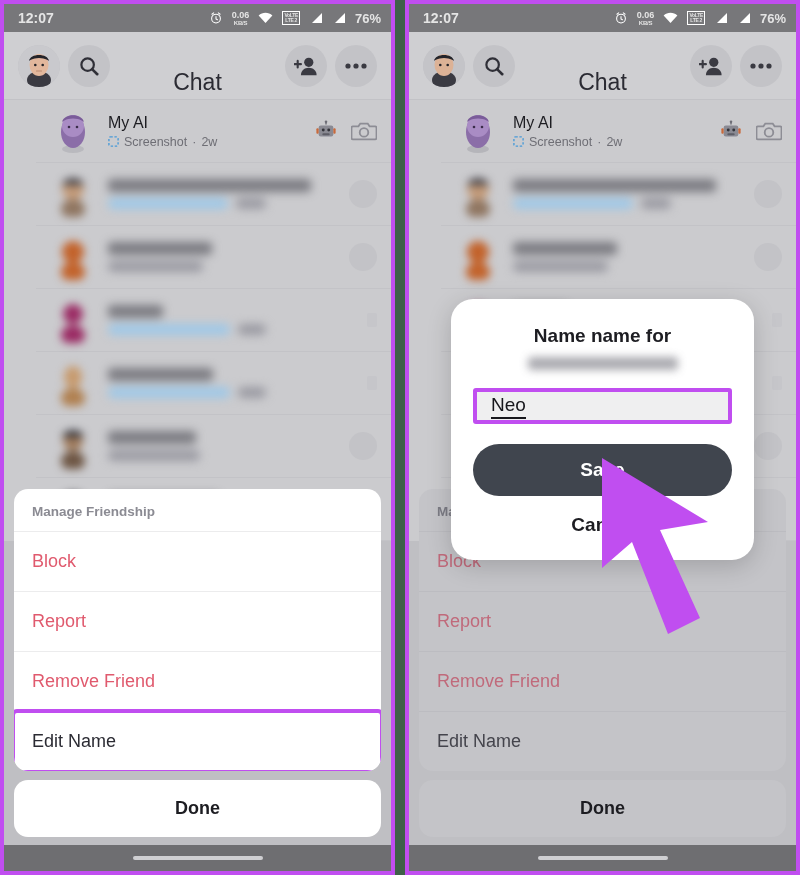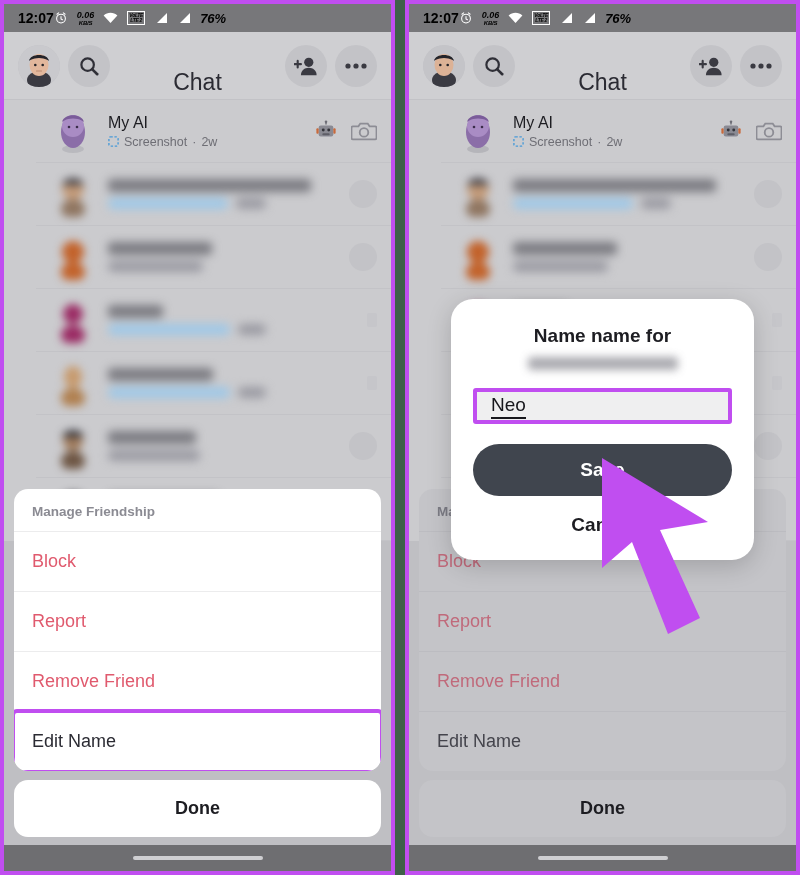--- a/index.html
+++ b/index.html
@@ -17,26 +17,26 @@
     border: 4px solid #c04ef0;
     background: #bfbfc3;
     overflow: hidden;
   }
   .panel.left  { left: 0; }
   .panel.right { left: 405px; }
   .panel-inner { position: absolute; inset: 0; overflow: hidden; }
 
   
   .statusbar {
-    height: 28px; background: #77777a; color: #000000;
-    display: flex; align-items: center; 
+    height: 28px; background: #77777a; color: #e5e5e5;
+    display: flex; align-items: center; justify-content: space-between;
     padding: 0 10px 0 14px;
     font-size: 14px; font-weight: bold;
   }
-  .status-right { display: flex; align-items: center; gap: 9px; font-style: italic; }
+  .status-right { display: flex; align-items: center; gap: 9px; }
   .net-rate { display: flex; flex-direction: column; align-items: center; line-height: 1; }
   .net-rate .n { font-size: 9px; font-weight: bold; }
   .net-rate .u { font-size: 6px; font-weight: bold; letter-spacing: -0.2px; }
   .volte {
     border: 1.2px solid #fff; font-size: 5px; line-height: 1.05;
     padding: 0.5px 1px; text-align: center; font-weight: bold; letter-spacing: -0.3px;
   }
   .batt { font-size: 13px; font-weight: bold; }
 
   

